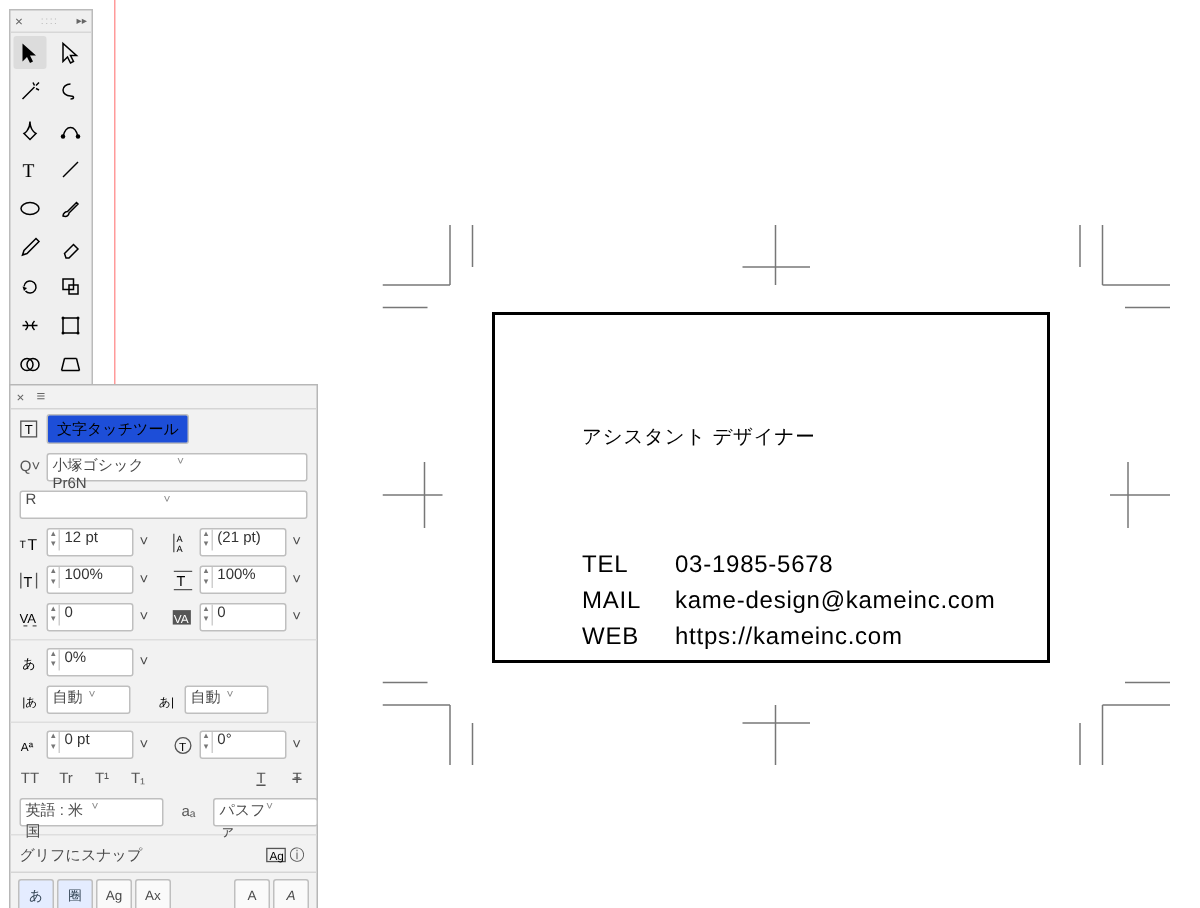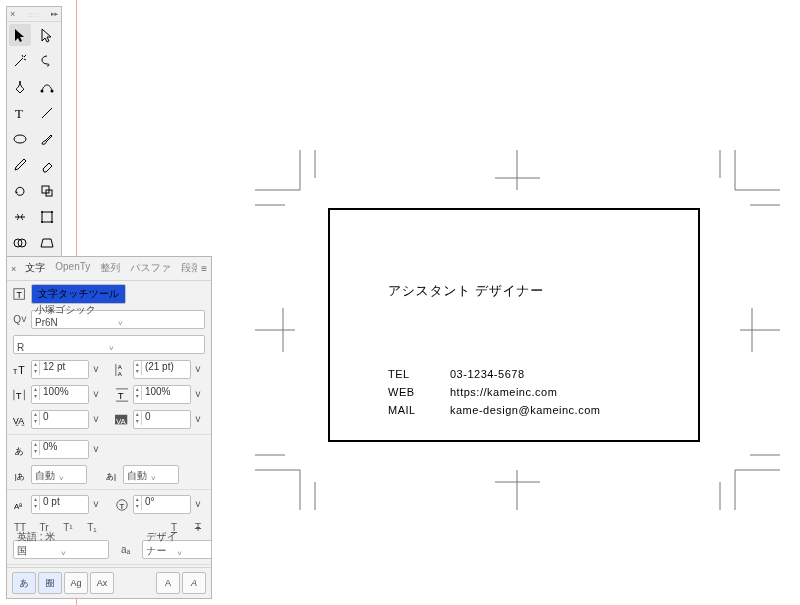--- a/index.html
+++ b/index.html
@@ -6,21 +6,21 @@
     font-family:"Segoe UI","Helvetica Neue",Arial,"Hiragino Kaku Gothic ProN",Meiryo,sans-serif;
     font-size:11px;color:#333;}
   
   #canvas{position:absolute;left:0;top:0;width:800px;height:605px;background:#fff}
   #red-rule{position:absolute;left:76px;top:0;width:0;height:605px;border-left:1px solid #ff9a9a}
   .cropmark line{stroke:#777;stroke-width:1}
   #artboard-outline{position:absolute;border:2px solid #000}
   .card-text{font-family:"Hiragino Kaku Gothic ProN",Meiryo,sans-serif;color:#000;letter-spacing:.5px}
   #role{font-size:13px}
   #name{font-size:26px;font-weight:500;letter-spacing:4px;margin-top:6px}
-  .contact-row{display:flex;gap:22px;font-size:11px;margin-top:6px}
+  .contact-row{display:flex;gap:22px;font-size:16px;margin-top:6px}
   .contact-row span:first-child{width:40px}
   
   #toolbar{position:absolute;left:6px;top:6px;width:54px;background:#efefef;border:1px solid #bbb;
     display:flex;flex-direction:column;padding-bottom:4px}
   #toolbar-head{display:flex;align-items:center;gap:4px;padding:2px 3px;border-bottom:1px solid #d7d7d7}
   #toolbar-head .x{font-size:9px;color:#666;cursor:pointer}
   #toolbar-head .grip{flex:1;height:6px;color:#bbb;letter-spacing:1px;font-size:7px;text-align:center}
   #toolbar-head .tri{font-size:7px;color:#666}
   #tools{display:grid;grid-template-columns:27px 27px;justify-content:center}
   .tool{width:22px;height:22px;margin:2px;display:flex;align-items:center;justify-content:center;
@@ -39,21 +39,21 @@
   #cpanel .tab.act{color:#222;background:#f2f2f2;border-bottom:1px solid #f2f2f2}
   #cpanel .menu{padding:2px 4px;color:#666;cursor:pointer}
   .prow{display:flex;align-items:center;padding:3px 6px;gap:4px}
   .pbtn{border:1px solid #bfbfbf;background:#1d4ed8;border-radius:2px;padding:2px 6px;font-size:10px;cursor:pointer}
   .ico{width:14px;height:14px;display:flex;align-items:center;justify-content:center;color:#555}
   .ico svg{width:14px;height:14px}
   .stepper{display:flex;align-items:flex-start;border:1px solid #bfbfbf;background:#fff;border-radius:2px;height:17px}
   .stepper .arrows{display:flex;flex-direction:column;border-right:1px solid #cfcfcf}
   .stepper .arrows span{font-size:6px;line-height:7px;padding:0 2px;color:#777;cursor:pointer}
   .stepper input{border:0;width:42px;font-size:10px;padding:0 3px;background:transparent;color:#333}
-  .combo{display:flex;align-items:flex-end;border:1px solid #bfbfbf;background:#fff;border-radius:2px;
+  .combo{display:flex;align-items:flex-start;border:1px solid #bfbfbf;background:#fff;border-radius:2px;
     height:17px;padding:0 3px;min-width:48px;cursor:pointer}
   .combo span{flex:1;font-size:10px}
   .combo .car{font-size:8px;color:#888}
   .wide{flex:1}
   .sep{height:1px;background:#dedede;margin:2px 0}
   #glyphsnap{padding:4px 6px;display:flex;align-items:center}
   #lang-row{display:flex;align-items:center;padding:3px 6px;gap:12px}
   #togglebar{display:flex;gap:2px;padding:4px 5px;border-top:1px solid #d5d5d5}
   .toggle{width:22px;height:20px;border:1px solid #bfbfbf;background:#fafafa;border-radius:2px;
     display:flex;align-items:center;justify-content:center;font-size:9px;cursor:pointer}
@@ -103,29 +103,29 @@
     </g>
   </svg>
 
   <div id="artboard-outline" style="left:328px;top:208px;width:368px;height:230px">
     <div class="card-text" style="position:absolute;left:58px;top:72px">
       <div id="role">アシスタント デザイナー</div>
     </div>
     <div class="card-text" style="position:absolute;left:58px;top:152px">
       <div class="contact-row">
         <span>TEL</span>
-        <span>03-1234-5678</span>
+        <span>03-1985-5678</span>
+        </div>
+      <div class="contact-row">
+        <span>MAIL</span>
+        <span>kame-design@kameinc.com</span>
         </div>
       <div class="contact-row">
         <span>WEB</span>
         <span>https://kameinc.com</span>
-        </div>
-      <div class="contact-row">
-        <span>MAIL</span>
-        <span>kame-design@kameinc.com</span>
         </div>
     </div>
   </div>
 </div>
 
 <div id="toolbar">
   <div id="toolbar-head">
     <span class="x">×</span>
     <span class="grip">::::</span>
     <span class="tri">▸▸</span>
@@ -293,27 +293,20 @@
     <svg width="34" height="28">
       <rect x="2" y="2" width="18" height="18" fill="#fff" stroke="#000"></rect>
       <rect x="12" y="10" width="18" height="16" fill="#000" stroke="#777"></rect>
     </svg>
   </div>
 </div>
 
 <div id="cpanel">
   <div class="phead">
     <span class="x">×</span>
-    <div class="tabs">
-      <div class="tab act">文字</div>
-      <div class="tab">OpenTy</div>
-      <div class="tab">整列</div>
-      <div class="tab">パスファ</div>
-      <div class="tab">段落</div>
-    </div>
     <span class="menu">≡</span>
   </div>
 
   <div class="prow">
     <span class="ico">
       <svg viewBox="0 0 16 16">
           <rect x="1" y="2" width="12" height="12" fill="none" stroke="#555"></rect>
           <text x="4" y="12" font-size="10">T</text>
         </svg>
     </span>
@@ -514,27 +507,38 @@
     <span class="ico" style="text-decoration:line-through">Ŧ</span>
   </div>
 
   <div id="lang-row">
     <div class="combo" style="min-width:88px">
       <span>英語 : 米国</span>
         <span class="car">˅</span>
       </div>
     <span class="ico">aₐ</span>
     <div class="combo" style="min-width:62px">
-      <span>デザイナー</span>
+      <span>パスファ</span>
         <span class="car">˅</span>
       </div>
   </div>
 
   <div class="sep"></div>
 
+  <div id="glyphsnap">
+    <span>グリフにスナップ</span>
+    <span style="flex:1"></span>
+    <span class="ico">
+      <svg viewBox="0 0 16 16">
+          <rect x="1" y="3" width="14" height="10" fill="none" stroke="#555"></rect>
+          <text x="3" y="12" font-size="9">Ag</text>
+        </svg>
+      </span>
+    <span class="ico">ⓘ</span>
+  </div>
 
   <div id="togglebar">
     <div class="toggle blue">あ</div>
     <div class="toggle blue">圈</div>
     <div class="toggle">Ag</div>
     <div class="toggle">Ax</div>
     <span style="flex:1"></span>
     <div class="toggle">A</div>
     <div class="toggle">
         <i>A</i>

